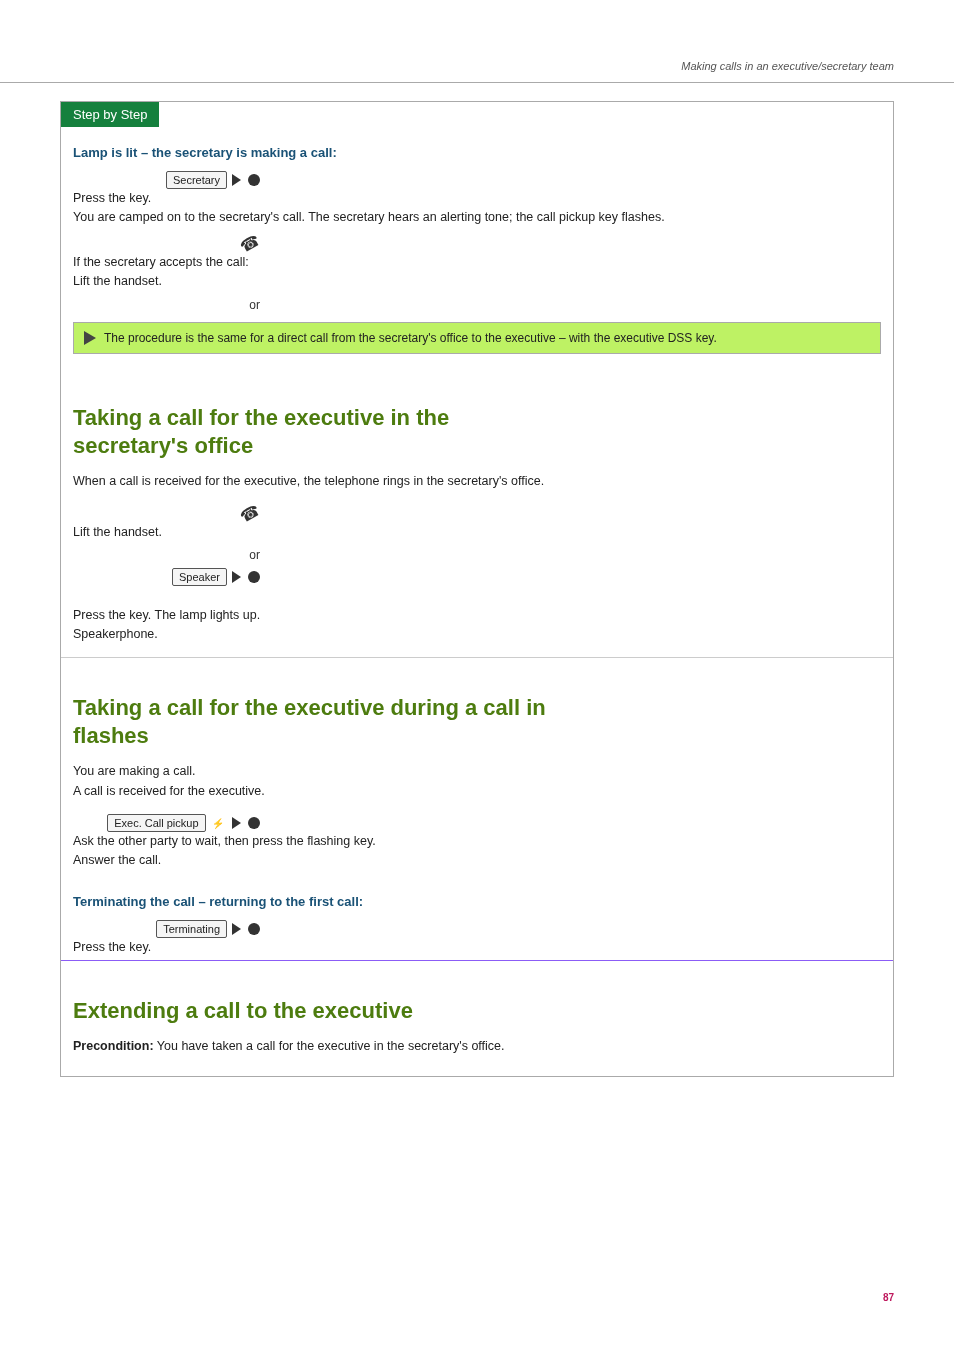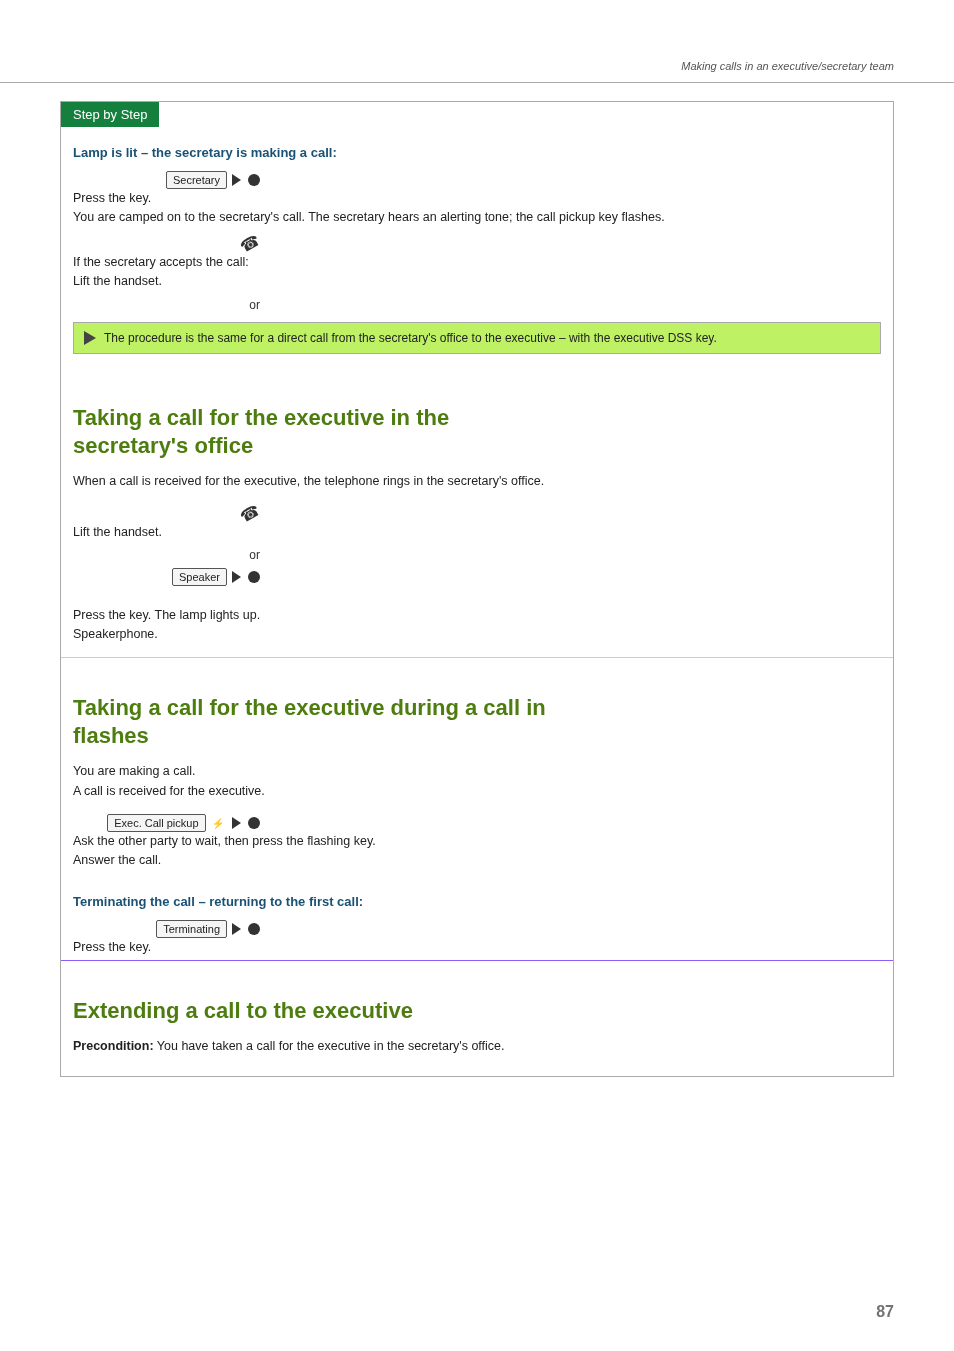--- a/index.html
+++ b/index.html
@@ -140,24 +140,24 @@
       margin-bottom: 6px;
     }
 
     .bold-label {
       font-weight: bold;
     }
 
     
     .page-number {
       position: absolute;
-      bottom: 30px;
+      bottom: 48px;
       right: 60px;
-      font-size: 16px;
-      color: #737373;
+      font-size: 10px;
+      color: #be185d;
       font-weight: bold;
     }
 
     
     .section-in-box {
       padding: 8px 12px 4px 12px;
     }
 
     
     .two-col-row {

